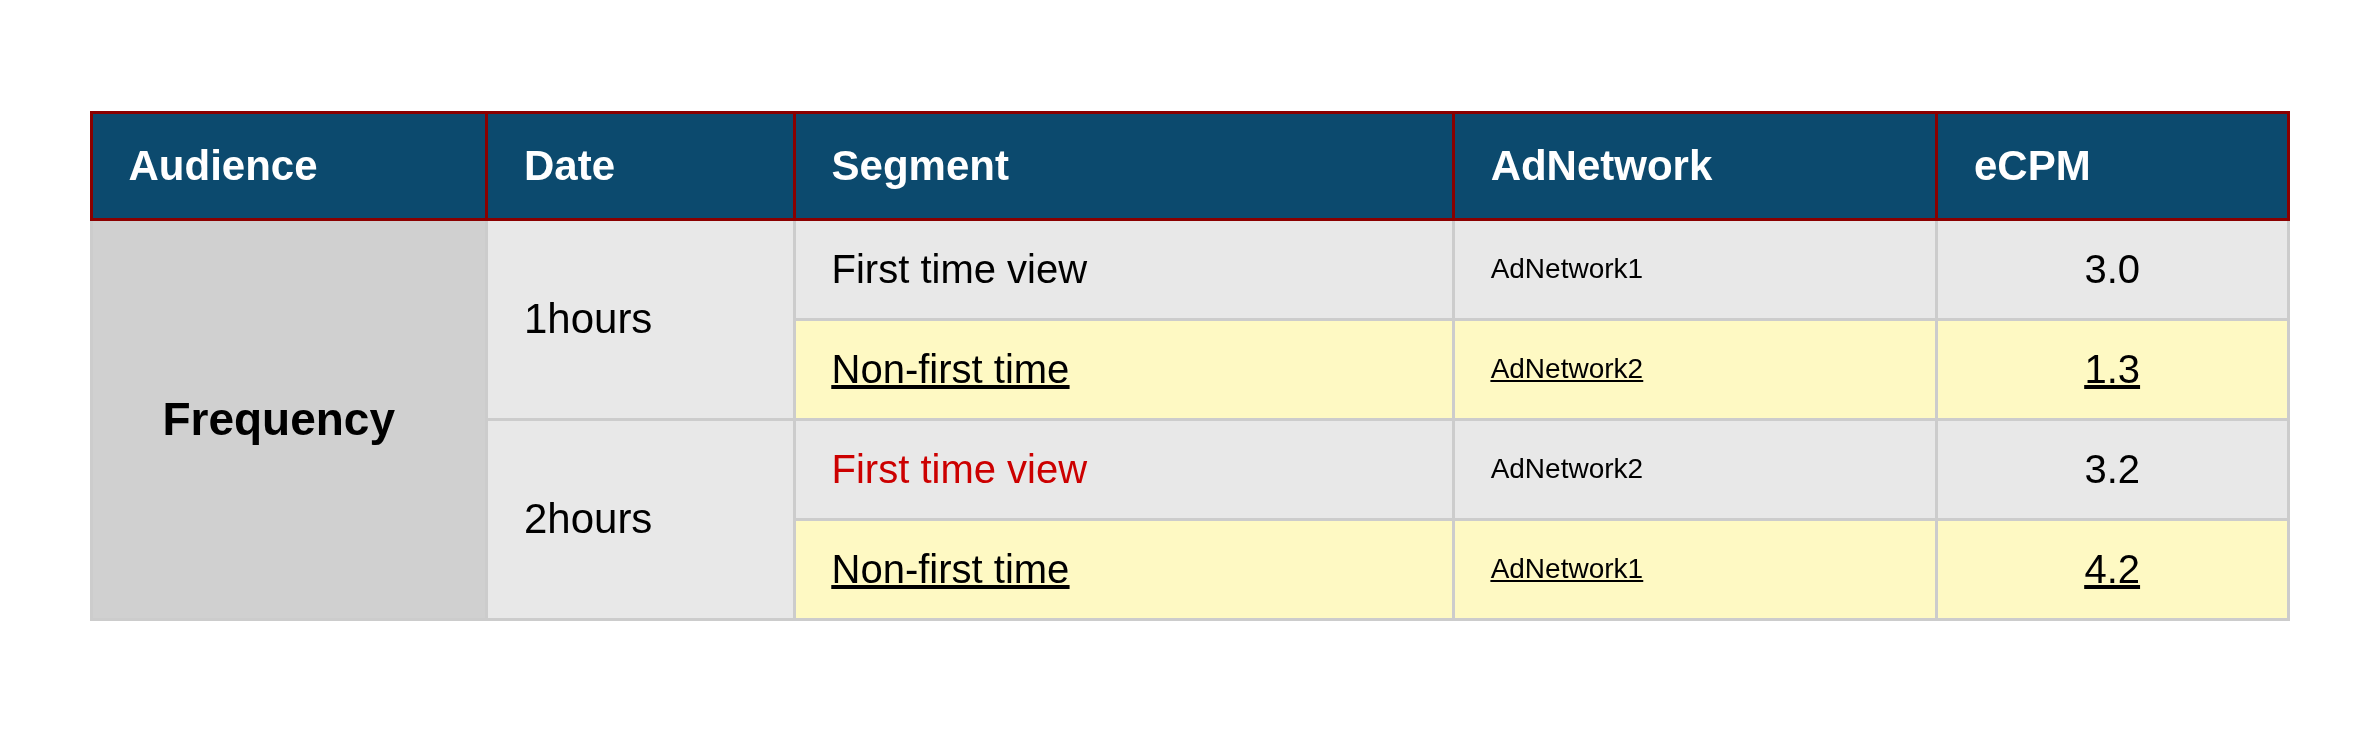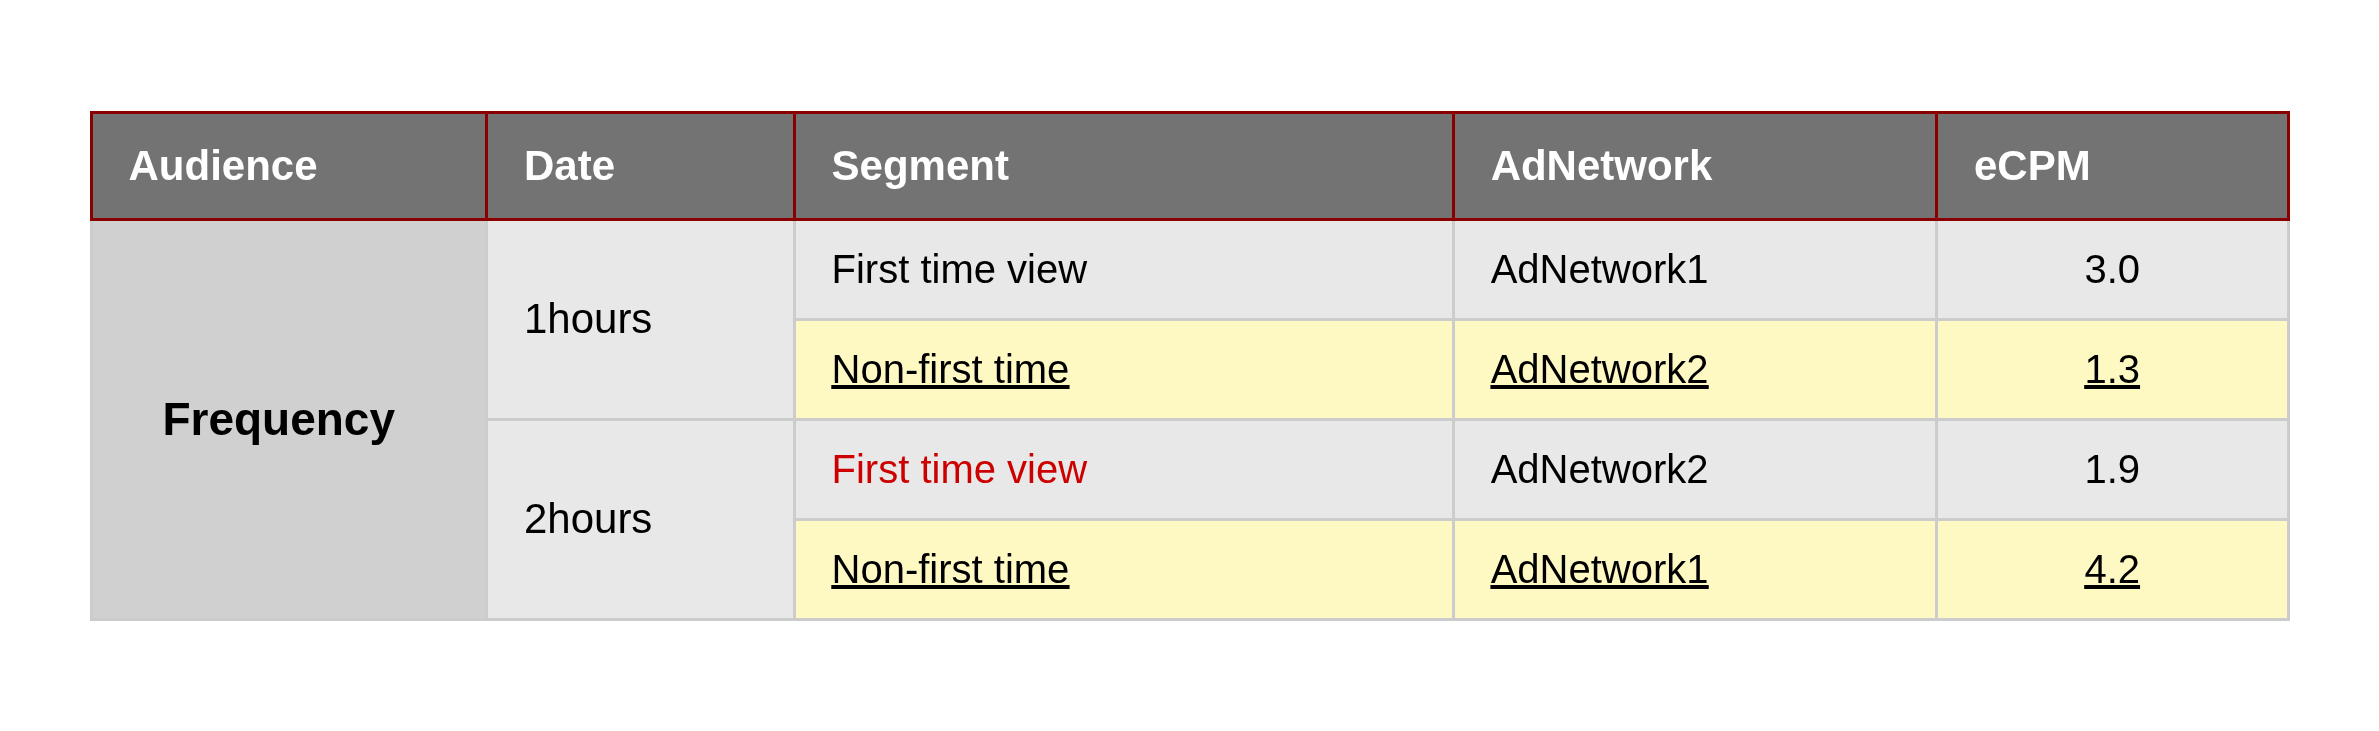--- a/index.html
+++ b/index.html
@@ -22,21 +22,21 @@
       max-width: 95%;
     }
 
     table {
       width: 100%;
       border-collapse: collapse;
       table-layout: fixed;
     }
 
     thead tr th {
-      background-color: #737373;
+      background-color: #0c4a6e;
       color: #ffffff;
       font-weight: bold;
       font-size: 42px;
       padding: 28px 36px;
       text-align: left;
       border: 3px solid #8a0000;
     }
 
     tbody tr td {
       border: 3px solid #cccccc;
@@ -69,21 +69,21 @@
     td.segment-cell {
       font-size: 40px;
     }
 
     td.segment-highlighted {
       color: #cc0000;
       font-size: 40px;
     }
 
     td.adnetwork-cell {
-      font-size: 40px;
+      font-size: 28px;
     }
 
     td.ecpm-cell {
       font-size: 40px;
       text-align: center;
     }
 
     col.col-audience { width: 18%; }
     col.col-date     { width: 14%; }
     col.col-segment  { width: 30%; }
@@ -124,21 +124,21 @@
       <tr class="row-group-even">
         <td class="segment-cell row-group-even">Non-first time</td>
         <td class="adnetwork-cell row-group-even">AdNetwork2</td>
         <td class="ecpm-cell row-group-even">1.3</td>
       </tr>
 
       <tr class="row-group-odd">
         <td class="date-cell row-group-odd" rowspan="2">2hours</td>
         <td class="segment-highlighted row-group-odd">First time view</td>
         <td class="adnetwork-cell row-group-odd">AdNetwork2</td>
-        <td class="ecpm-cell row-group-odd">1.9</td>
+        <td class="ecpm-cell row-group-odd">3.2</td>
       </tr>
 
       <tr class="row-group-even">
         <td class="segment-cell row-group-even">Non-first time</td>
         <td class="adnetwork-cell row-group-even">AdNetwork1</td>
         <td class="ecpm-cell row-group-even">4.2</td>
       </tr>
     </tbody>
   </table>
 </div>

